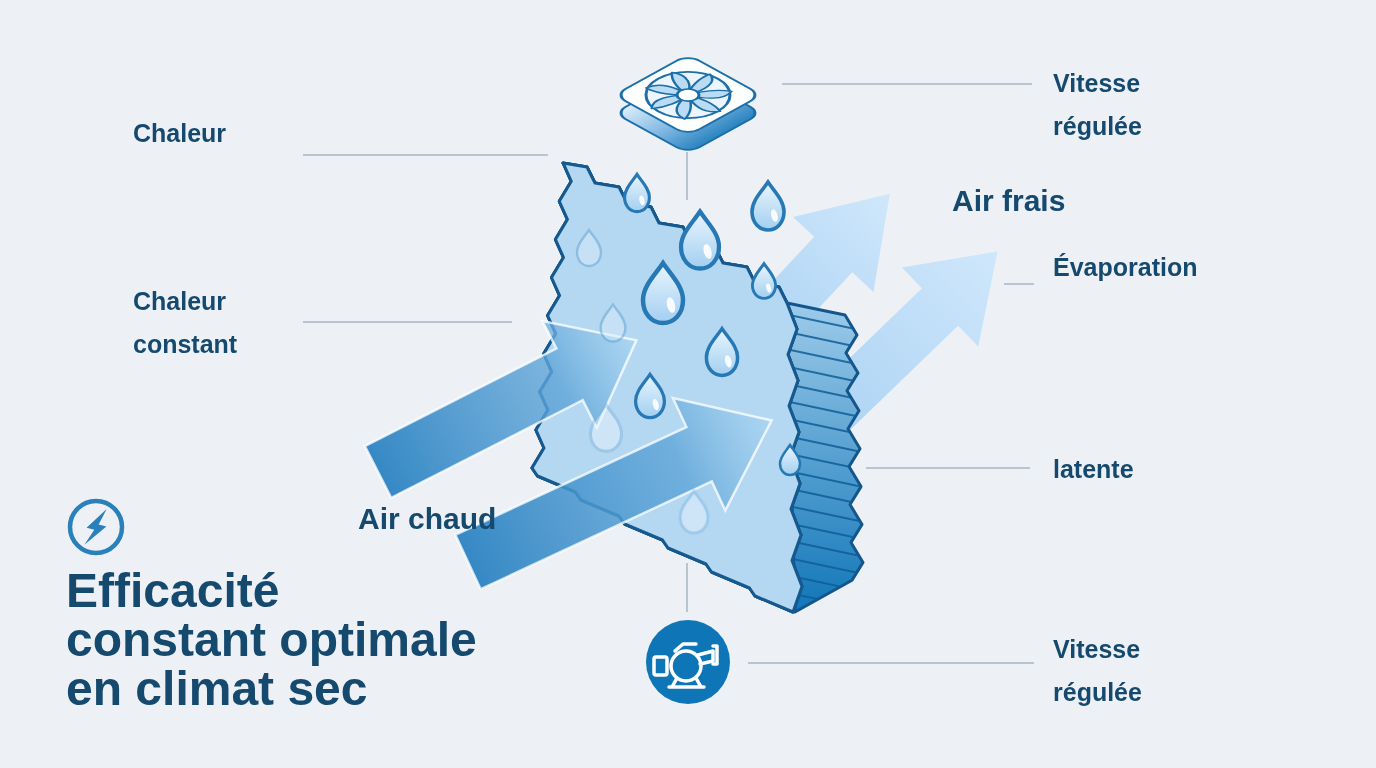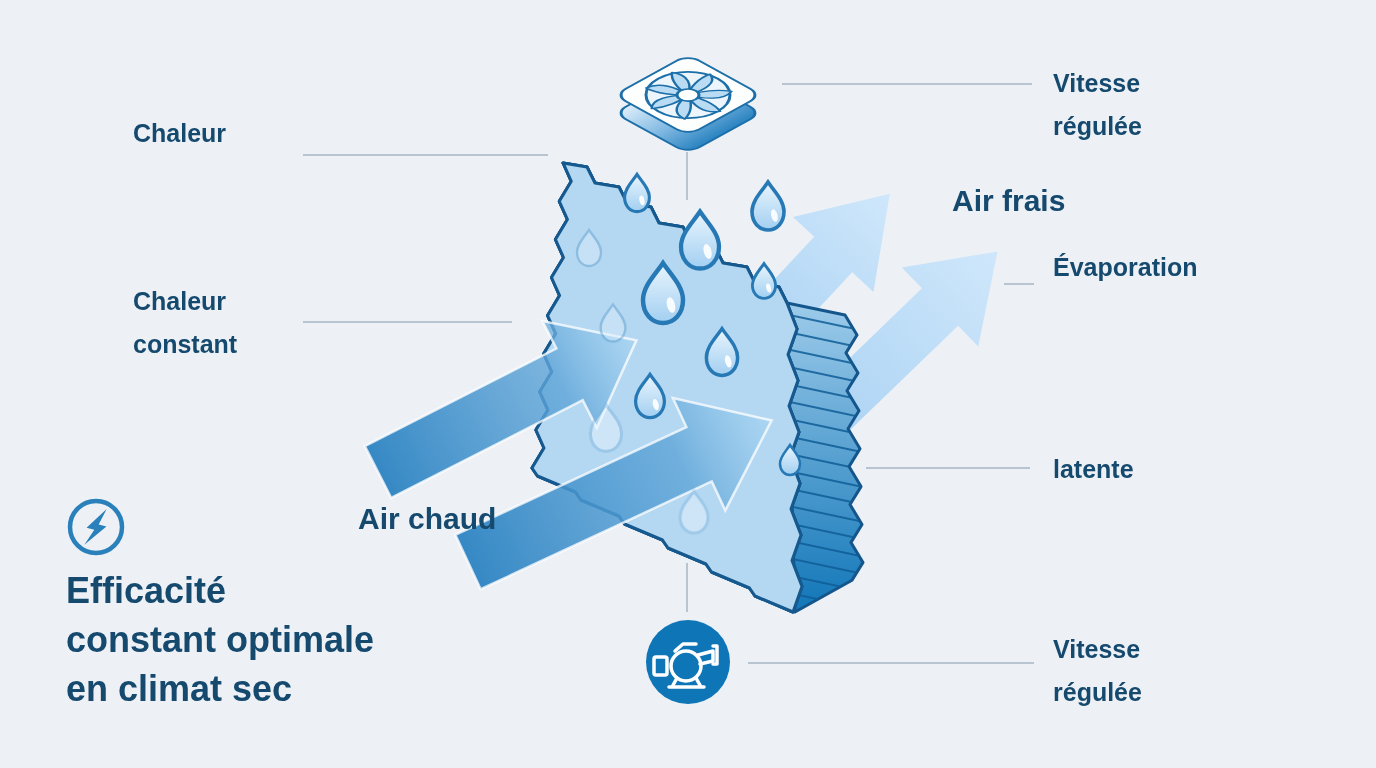--- a/index.html
+++ b/index.html
@@ -27,21 +27,21 @@
     color:#15496e;
     font-weight:700;
     font-size:30px;
     white-space:nowrap;
   }
   .footer-title{
     position:absolute;
     left:66px;top:566px;
     color:#15496e;
     font-weight:700;
-    font-size:36px;
+    font-size:48px;
     line-height:49px;
     white-space:nowrap;
   }
   .footer-title .ln{display:block;}
 </style>
 </head>
 <body>
 
 <div class="stage">
 

